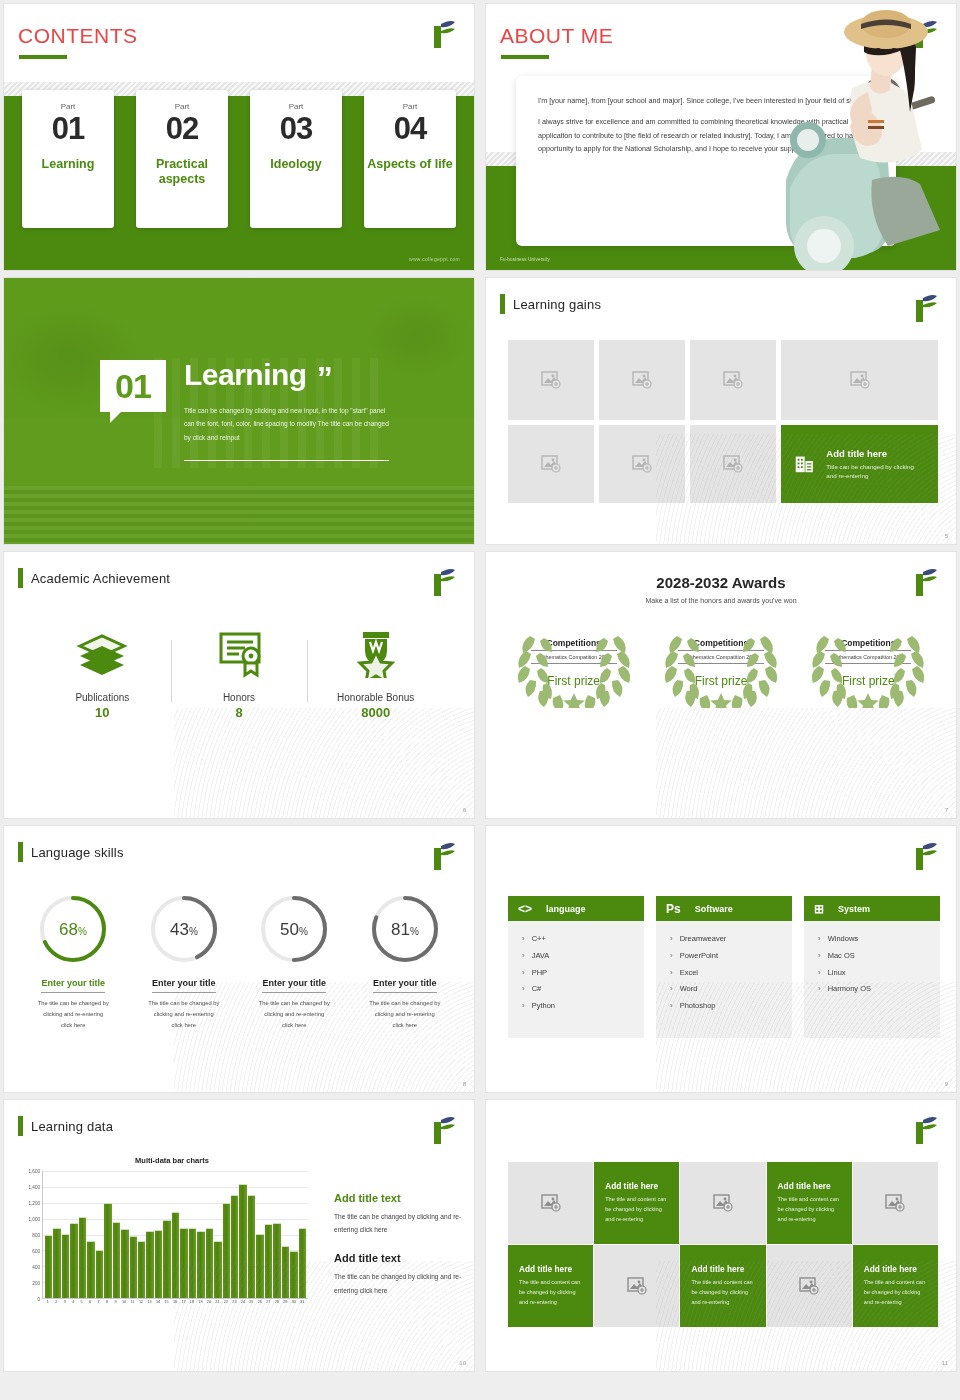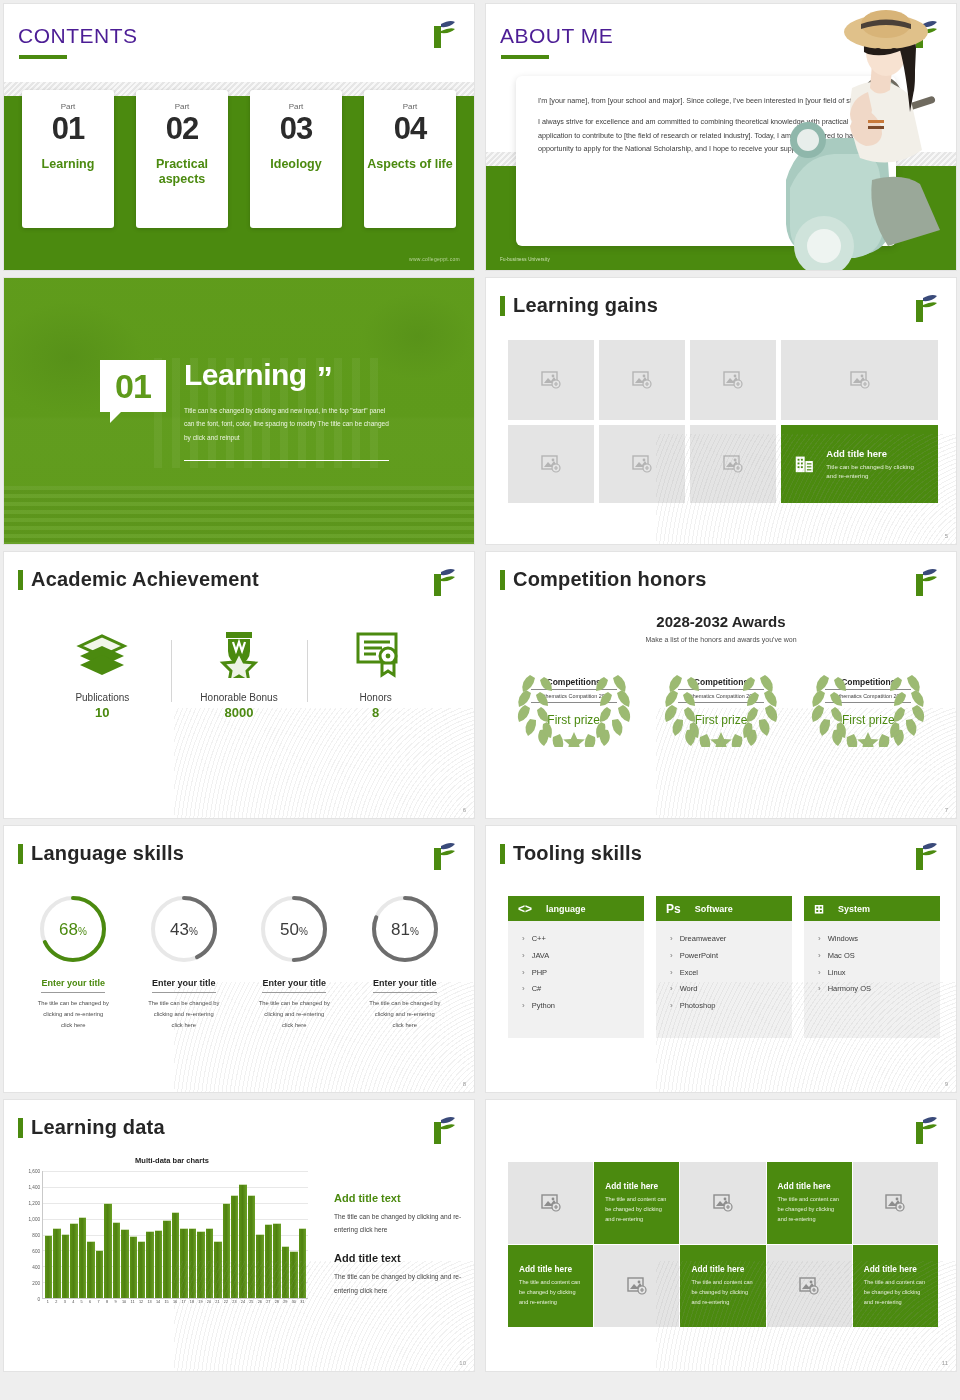--- a/index.html
+++ b/index.html
@@ -21,40 +21,40 @@
     background: #ffffff;
     overflow: hidden;
     border: 1px solid #e3e3e3;
   }
   
   .sec-head {
     display: flex; align-items: center; gap: 8px;
     padding: 16px 0 0 14px;
   }
   .sec-bar { width: 5px; height: 20px; background: #4b8a0f; flex: none; }
-  .sec-title { font-size: 20px; color: #262626; font-weight: 700; letter-spacing: .2px;}
+  .sec-title { font-size: 13px; color: #262626; font-weight: 400; letter-spacing: .2px;}
   .logo {
     position: absolute; right: 16px; top: 14px; width: 30px; height: 32px;
   }
   .pagenum { position: absolute; right: 8px; bottom: 5px; font-size: 6px; color: #9a9a9a; }
   .wave {
     position: absolute; right: 0; bottom: 0; width: 300px; height: 110px;
     background:
       repeating-radial-gradient(circle at 115% 135%, rgba(0,0,0,0) 0 3px, rgba(150,150,150,.13) 3px 4px);
     pointer-events: none;
   }
 
   
   .s1 { background: #fff; }
   .s1 .band {
     position: absolute; left:0; right:0; top: 78px; height: 14px;
     background: repeating-linear-gradient(135deg,#e6e6e6 0 2px,#f7f7f7 2px 4px);
   }
   .s1 .greenbase { position: absolute; left:0; right:0; top: 92px; bottom:0; background:#4b8a0f; }
-  .big-title { font-size: 21px; color:#4c1d95; letter-spacing:.5px; padding: 20px 0 0 14px; position:relative; z-index:3;}
+  .big-title { font-size: 21px; color:#ef4444; letter-spacing:.5px; padding: 20px 0 0 14px; position:relative; z-index:3;}
   .title-ul { width: 48px; height: 4px; background:#4b8a0f; margin: 7px 0 0 15px; position:relative; z-index:3;}
   .part-row { position:absolute; left: 18px; right: 18px; top: 86px; display:flex; gap:22px; z-index:4;}
   .part-card {
     flex:1; background:#fff; border-radius: 3px; height: 138px;
     box-shadow: 0 1px 4px rgba(0,0,0,.18);
     display:flex; flex-direction:column; align-items:center; padding-top: 12px;
   }
   .part-lbl { font-size: 8px; color:#666; }
   .part-num { font-size: 31px; font-weight: bold; color:#2b2b2b; line-height: 1.15; letter-spacing:-1px;}
   .part-name { font-size: 12.5px; font-weight:bold; color:#4b8a0f; text-align:center; margin-top: 10px; line-height:1.25;}
@@ -402,49 +402,45 @@
         <svg width="52" height="48" viewBox="0 0 52 48">
           <path d="M4 16 L26 6 L48 16 L26 26 Z" fill="#f2f6ea" stroke="#4b8a0f" stroke-width="3"></path>
           <path d="M4 26 L26 16 L48 26 L26 36 Z" fill="#4b8a0f"></path>
           <path d="M4 35 L26 25 L48 35 L26 45 Z" fill="#4b8a0f"></path>
         </svg>
         <div class="lbl">Publications</div>
         <div class="val">10</div>
       </div>
       <div class="stat">
         <svg width="52" height="48" viewBox="0 0 52 48">
-          <rect x="13" y="2" width="26" height="6" fill="#4b8a0f"></rect>
-          <path d="M15 9 h22 v12 q0 10 -11 14 q-11 -4 -11 -14 z" fill="#4b8a0f"></path>
-          <path d="M20 12 l3 9 l3 -9 l3 9 l3 -9" stroke="#fff" stroke-width="2.2" fill="none"></path>
-          <path d="M26 22 l5 10 l11 1 l-8 8 l2 11 l-10 -6 l-10 6 l2 -11 l-8 -8 l11 -1 z" fill="#eef3e6" stroke="#4b8a0f" stroke-width="3"></path>
-        </svg>
-        <div class="lbl">Honorable Bonus</div>
-        <div class="val">8000</div>
-      </div>
-      <div class="stat">
-        <svg width="52" height="48" viewBox="0 0 52 48">
           <rect x="8" y="4" width="38" height="28" fill="none" stroke="#4b8a0f" stroke-width="3"></rect>
           <path d="M14 12 h26 M14 18 h18 M14 24 h12" stroke="#4b8a0f" stroke-width="3"></path>
           <circle cx="38" cy="26" r="8" fill="#fff" stroke="#4b8a0f" stroke-width="3"></circle>
           <circle cx="38" cy="26" r="2.4" fill="#4b8a0f"></circle>
           <path d="M32 33 l0 12 l6 -4 l6 4 l0 -12 z" fill="#fff" stroke="#4b8a0f" stroke-width="3"></path>
         </svg>
         <div class="lbl">Honors</div>
         <div class="val">8</div>
       </div>
+      <div class="stat">
+        <svg width="52" height="48" viewBox="0 0 52 48">
+          <rect x="13" y="2" width="26" height="6" fill="#4b8a0f"></rect>
+          <path d="M15 9 h22 v12 q0 10 -11 14 q-11 -4 -11 -14 z" fill="#4b8a0f"></path>
+          <path d="M20 12 l3 9 l3 -9 l3 9 l3 -9" stroke="#fff" stroke-width="2.2" fill="none"></path>
+          <path d="M26 22 l5 10 l11 1 l-8 8 l2 11 l-10 -6 l-10 6 l2 -11 l-8 -8 l11 -1 z" fill="#eef3e6" stroke="#4b8a0f" stroke-width="3"></path>
+        </svg>
+        <div class="lbl">Honorable Bonus</div>
+        <div class="val">8000</div>
+      </div>
     </div>
     <div class="wave"></div>
     <div class="pagenum">6</div>
   </div>
 
   <div class="slide">
-    <div class="sec-head">
-      <div class="sec-bar"></div>
-      <div class="sec-title">Competition honors</div>
-    </div>
     <svg class="logo" viewBox="0 0 30 32">
       <path d="M6 8 h7 v22 h-7 z" fill="#4b8a0f"></path>
         <path d="M13 13 q9 -4 14 -2 q-5 5 -14 4 z" fill="#4b8a0f"></path>
         <path d="M13 6 q9 -5 14 -2 q-5 6 -14 5 z" fill="#3a4a7a"></path>
     </svg>
     <div class="aw-title">2028-2032 Awards</div>
     <div class="aw-sub">Make a list of the honors and awards you've won</div>
     <div class="wreaths">
       <div class="wreath">
         <svg viewBox="0 0 132 90" style="position:absolute;inset:0;">
@@ -602,24 +598,20 @@
         </svg>
         <div><span class="r-title">Enter your title</span></div>
         <div class="r-desc">The title can be changed by clicking and re-entering click here</div>
       </div>
     </div>
     <div class="wave"></div>
     <div class="pagenum">8</div>
   </div>
 
   <div class="slide">
-    <div class="sec-head">
-      <div class="sec-bar"></div>
-      <div class="sec-title">Tooling skills</div>
-    </div>
     <svg class="logo" viewBox="0 0 30 32">
       <path d="M6 8 h7 v22 h-7 z" fill="#4b8a0f"></path>
         <path d="M13 13 q9 -4 14 -2 q-5 5 -14 4 z" fill="#4b8a0f"></path>
         <path d="M13 6 q9 -5 14 -2 q-5 6 -14 5 z" fill="#3a4a7a"></path>
     </svg>
     <div class="tool-row">
       <div class="toolcard">
         <div class="toolhead">
           <span class="ic">&lt;&gt;</span>
           <span class="nm">language</span>

